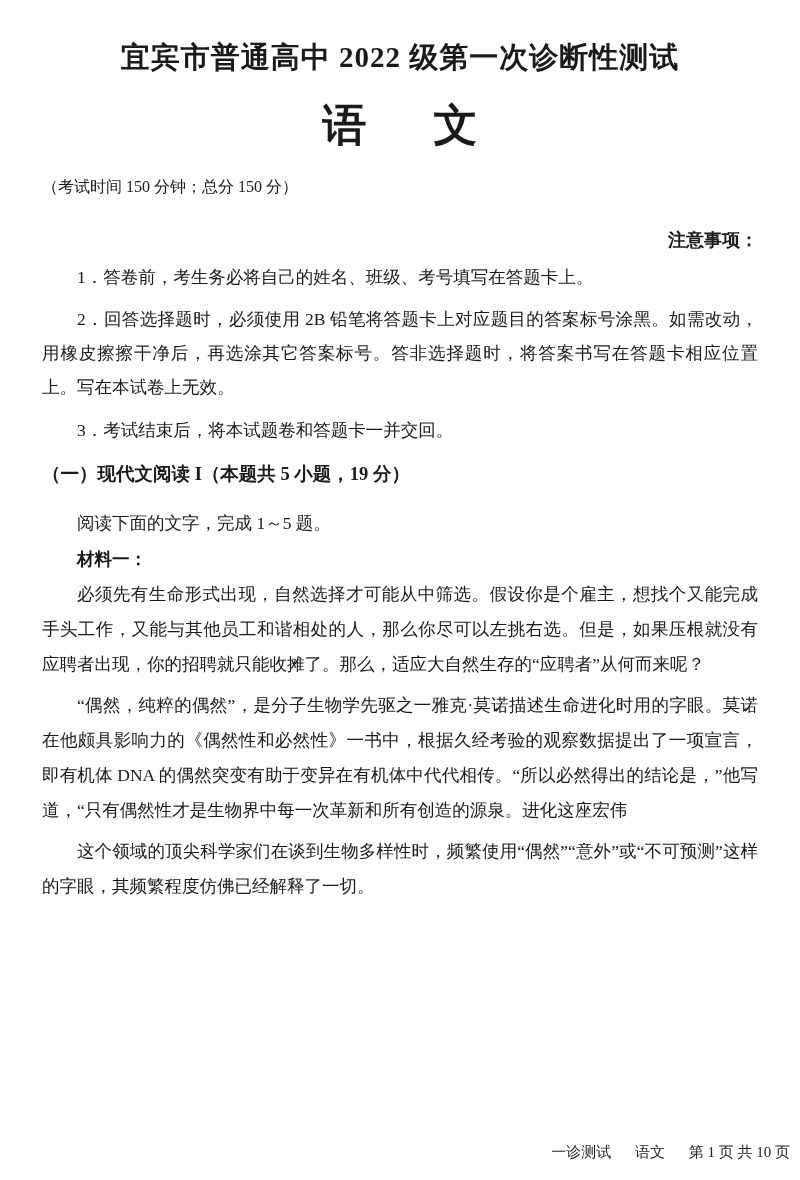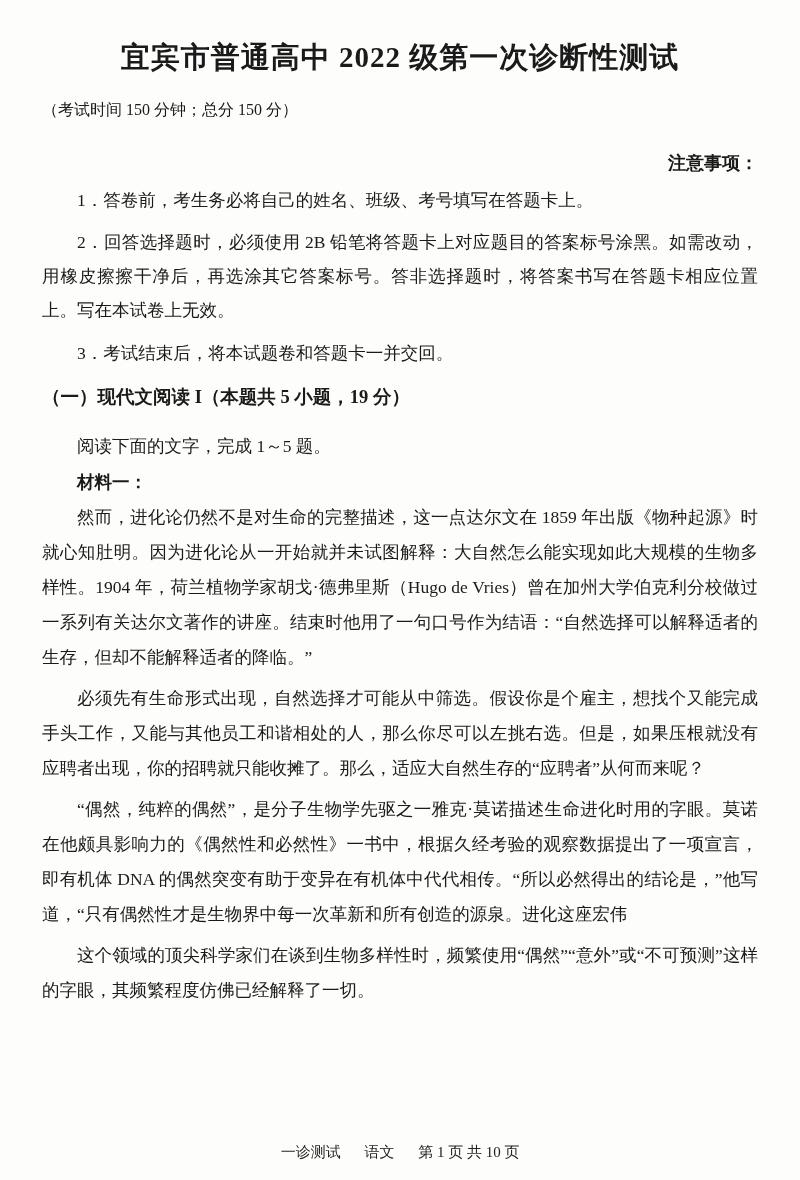--- a/index.html
+++ b/index.html
@@ -72,50 +72,50 @@
     font-size: 17.5px;
     font-weight: bold;
     text-indent: 2em;
     margin-top: 6px;
   }
   .footer {
     position: absolute;
     bottom: 18px;
     left: 0;
     width: 100%;
-    text-align: center;
+    text-align: right;
     font-size: 15px;
     color: #222;
   }
   .footer span { margin: 0 10px; }
 </style>
 </head>
 <body>
 
 <div class="sheet">
 
   <div class="exam-title">宜宾市普通高中 2022 级第一次诊断性测试</div>
 
+  <div class="subject-title">语 文</div>
 
   <div class="exam-meta">（考试时间 150 分钟；总分 150 分）</div>
 
   <div class="notice-heading">注意事项：</div>
 
   <div class="notice-item indented">1．答卷前，考生务必将自己的姓名、班级、考号填写在答题卡上。</div>
   <div class="notice-item indented">2．回答选择题时，必须使用 2B 铅笔将答题卡上对应题目的答案标号涂黑。如需改动，用橡皮擦擦干净后，再选涂其它答案标号。答非选择题时，将答案书写在答题卡相应位置上。写在本试卷上无效。</div>
   <div class="notice-item indented">3．考试结束后，将本试题卷和答题卡一并交回。</div>
 
 
   <div class="section-subheading">（一）现代文阅读 I（本题共 5 小题，19 分）</div>
 
   <div class="body-para first-gap">阅读下面的文字，完成 1～5 题。</div>
 
   <div class="material-label">材料一：</div>
 
-  <div class="body-para">然而，进化论仍然不是对生命的完整描述，这一点达尔文在 1859 年出版《物种起源》时就心知肚明。因为进化论从一开始就并未试图解释：大自然怎么能实现如此大规模的生物多样性。1904 年，荷兰植物学家胡戈·德弗里斯（Hugo de Vries）曾在加州大学伯克利分校做过一系列有关达尔文著作的讲座。结束时他用了一句口号作为结语：“自然选择可以解释适者的生存，但却不能解释适者的降临。”</div>
   <div class="body-para">必须先有生命形式出现，自然选择才可能从中筛选。假设你是个雇主，想找个又能完成手头工作，又能与其他员工和谐相处的人，那么你尽可以左挑右选。但是，如果压根就没有应聘者出现，你的招聘就只能收摊了。那么，适应大自然生存的“应聘者”从何而来呢？</div>
   <div class="body-para">“偶然，纯粹的偶然”，是分子生物学先驱之一雅克·莫诺描述生命进化时用的字眼。莫诺在他颇具影响力的《偶然性和必然性》一书中，根据久经考验的观察数据提出了一项宣言，即有机体 DNA 的偶然突变有助于变异在有机体中代代相传。“所以必然得出的结论是，”他写道，“只有偶然性才是生物界中每一次革新和所有创造的源泉。进化这座宏伟</div>
   <div class="body-para">这个领域的顶尖科学家们在谈到生物多样性时，频繁使用“偶然”“意外”或“不可预测”这样的字眼，其频繁程度仿佛已经解释了一切。</div>
 
   <div class="footer">
     <span>一诊测试</span>
     <span>语文</span>
     <span>第 1 页 共 10 页</span>
   </div>
 

